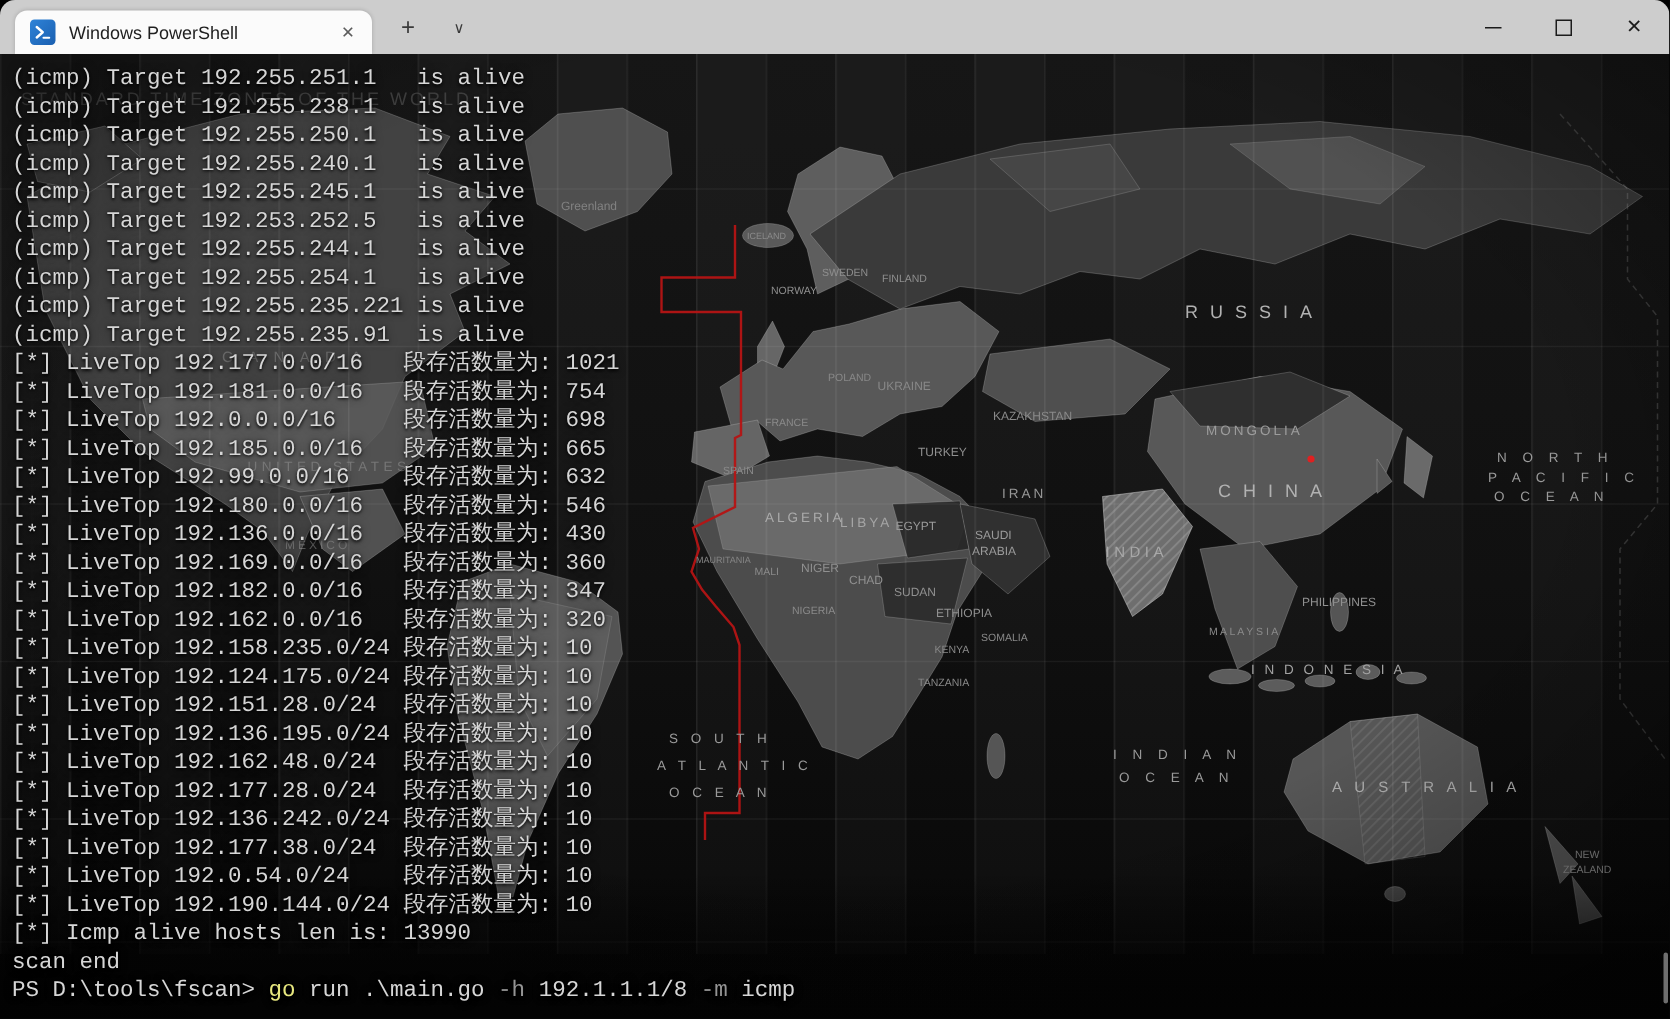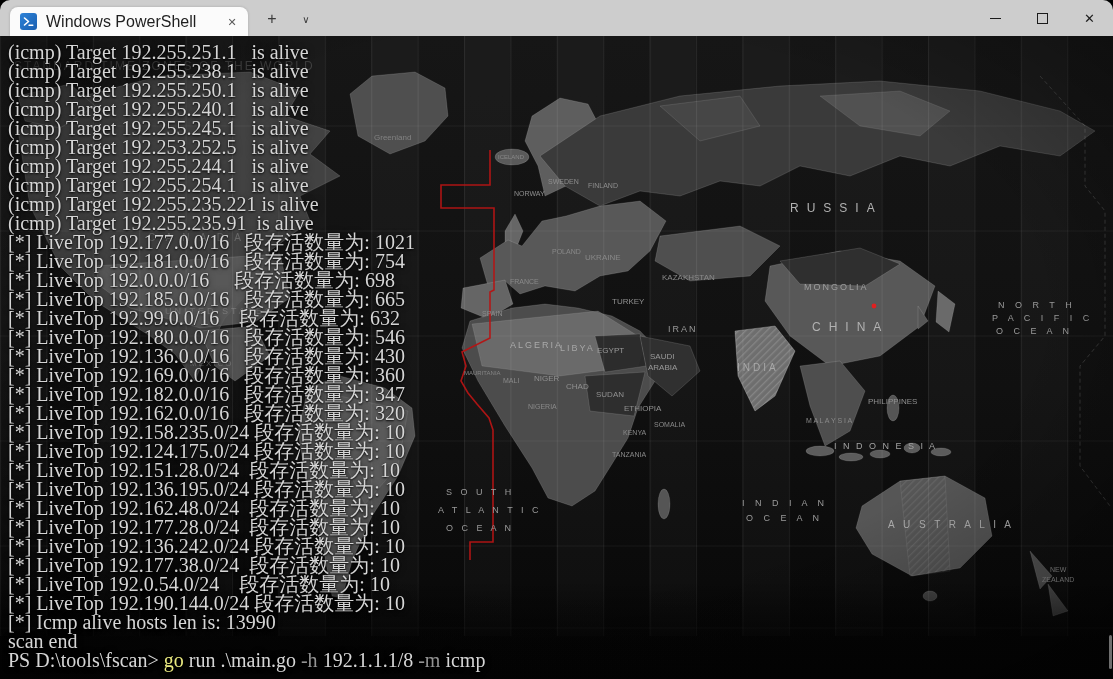--- a/index.html
+++ b/index.html
@@ -7,39 +7,39 @@
        font-family:"Liberation Sans",sans-serif;}
   .window{position:absolute;inset:0;border-radius:10px 10px 0 0;overflow:hidden;background:#0d0d0d;}
   
   .titlebar{position:relative;height:36px;background:#cdcdcd;}
   .tab{position:absolute;left:10px;top:7px;width:238px;height:29px;background:#fbfbfb;
        border-radius:8px 8px 0 0;display:flex;align-items:center;padding:0 6px 0 10px;
        box-sizing:border-box;box-shadow:0 0 3px rgba(0,0,0,.18);}
   .tab-icon{width:17px;height:17px;border-radius:3px;flex:0 0 17px;
        background:linear-gradient(135deg,#2e83d8,#1a5fb0);
        display:flex;align-items:center;justify-content:center;margin-right:9px;}
-  .tab-title{font-size:16px;color:#1f1f1f;flex:1;white-space:nowrap;overflow:hidden;}
+  .tab-title{font-size:12px;color:#1f1f1f;flex:1;white-space:nowrap;overflow:hidden;}
   .tab-close{font-size:11px;color:#5c5c5c;width:20px;height:20px;line-height:20px;
        text-align:center;border-radius:4px;}
   .bar-btn{position:absolute;top:8px;width:28px;height:22px;display:flex;align-items:center;
        justify-content:center;color:#3a3a3a;border-radius:4px;}
   .bar-btn.newtab{left:258px;font-size:16px;font-weight:400;}
   .bar-btn.dropdown{left:292px;font-size:10px;}
   .win-controls{position:absolute;right:0;top:0;height:36px;display:flex;}
   .win-btn{width:47px;height:36px;display:flex;align-items:center;justify-content:center;color:#1b1b1b;}
   .glyph-min{width:11px;height:1px;background:#1b1b1b;}
   .glyph-max{width:9px;height:9px;border:1px solid #1b1b1b;background:transparent;}
   .glyph-close{font-size:13px;font-family:"DejaVu Sans",sans-serif;}
   
   .terminal{position:absolute;top:36px;left:0;right:0;bottom:0;background:#0d0d0d;overflow:hidden;}
   .map{position:absolute;inset:0;}
   .map text{font-family:"Liberation Sans",sans-serif;}
   .output{position:absolute;inset:0;padding:7px 0 0 8px;
-       font-family:Liberation Serif, serif;
-       font-size:20px;line-height:19px;color:#d6d6d6;white-space:pre;
+       font-family:Liberation Mono, monospace;
+       font-size:15px;line-height:19px;color:#d6d6d6;white-space:pre;
        text-shadow:0 1px 2px rgba(0,0,0,.9),0 0 6px rgba(0,0,0,.6);}
   .tline{height:19px;}
   .scroll-thumb{position:absolute;right:1px;bottom:10px;width:3px;height:34px;
        background:rgba(200,200,200,.55);border-radius:2px;}
   
   .lab{fill:#9a9a9a;}
   .ls2{letter-spacing:2px;} .ls3{letter-spacing:3px;} .ls4{letter-spacing:4px;} .ls8{letter-spacing:8px;}
 </style>
 </head>
 <body>

